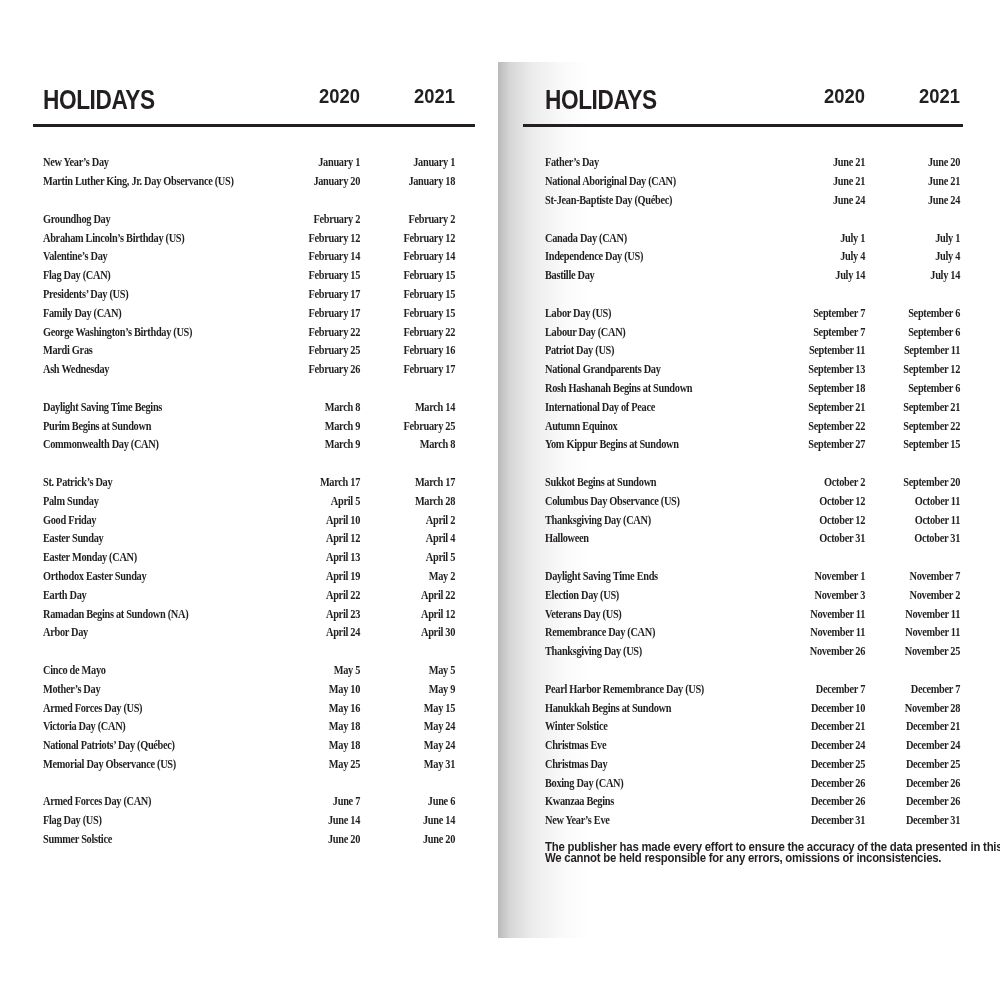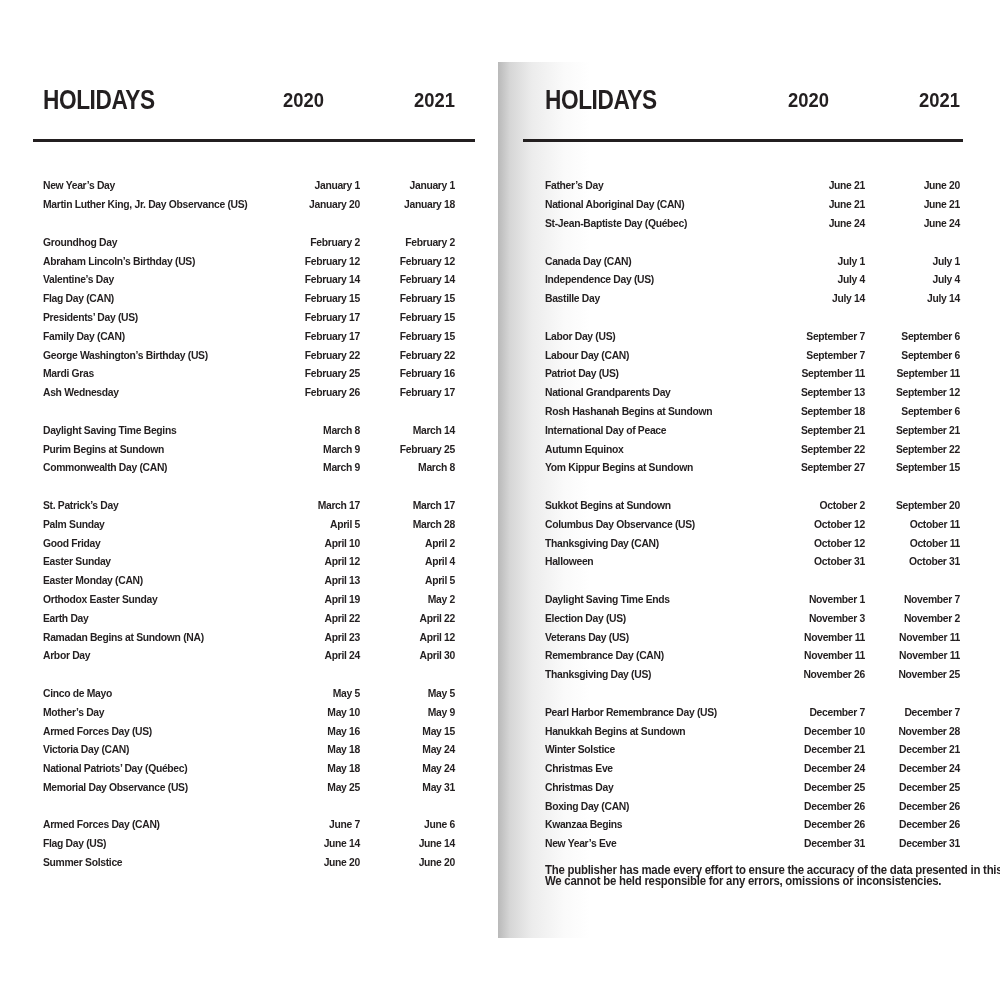--- a/index.html
+++ b/index.html
@@ -12,40 +12,39 @@
   }
   .page{position:absolute;}
   .page-left{left:33px;top:85px;width:442px;}
   .page-right-card{
     left:498px;top:62px;width:470px;height:876px;
     background:linear-gradient(90deg,#b9b9b9 0px,#d6d6d6 12px,#ececec 34px,#fafafa 66px,#ffffff 92px);
   }
   .page-right{left:25px;top:23px;width:440px;position:absolute;}
 
   .page-header{
-    display:flex;align-items:center;
+    display:flex;align-items:flex-start;
     border-bottom:3.5px solid #231f20;
-    padding-bottom:24px;
-    gap:36px;
+    padding-bottom:9px;
   }
   .page-left  .page-header{padding-left:10px;padding-right:20px;}
   .page-right .page-header{padding-left:22px;padding-right:3px;}
   .page-title{
     flex:1 1 auto;
     font-size:27px;font-weight:bold;letter-spacing:-0.5px;
     transform:scaleX(0.84);transform-origin:0 100%;
     line-height:30px;white-space:nowrap;
   }
   .year-col{
     flex:0 0 95px;text-align:right;
     font-size:20px;font-weight:bold;
     transform:scaleX(0.92);transform-origin:100% 100%;
   }
 
-  .groups{margin-top:34px;}
+  .groups{margin-top:26px;font-family:Liberation Serif, serif;}
   .page-left  .groups{padding-left:10px;padding-right:20px;}
   .page-right .groups{padding-left:22px;padding-right:3px;}
   .group + .group{margin-top:18.8px;}
   .row{display:flex;align-items:center;height:18.8px;}
   .row span{white-space:nowrap;font-size:11.5px;font-weight:bold;letter-spacing:-0.35px;}
   .row .name{flex:1 1 auto;min-width:0;transform:scaleX(0.9);transform-origin:0 50%;}
   .row .d20,.row .d21{flex:0 0 95px;text-align:right;transform:scaleX(0.9);transform-origin:100% 50%;}
 
   .disclaimer{
     margin-top:12px;padding-left:22px;padding-right:3px;

